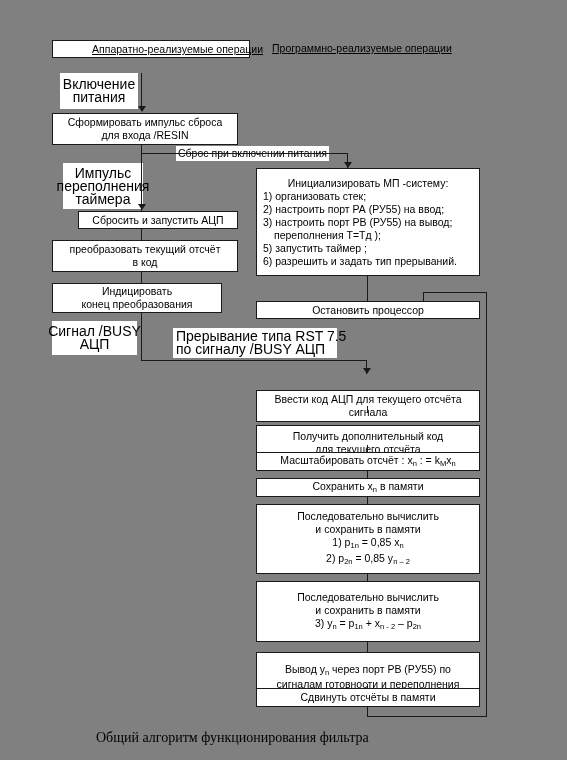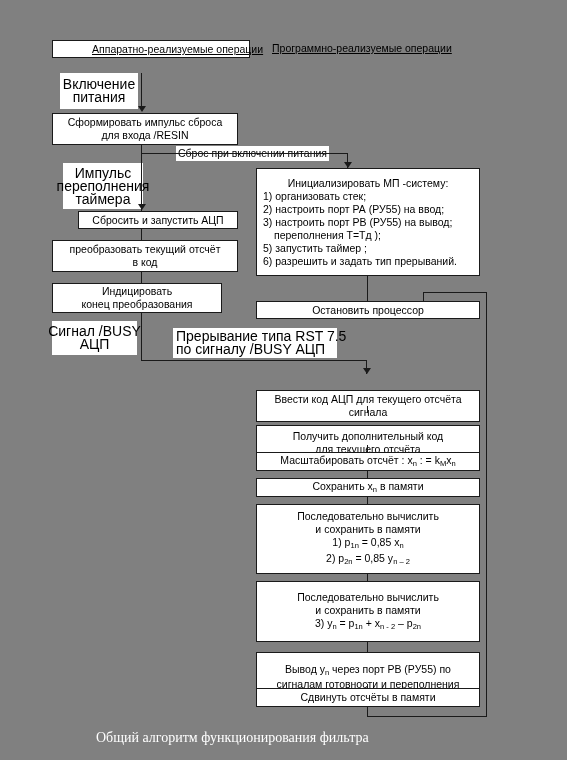--- a/index.html
+++ b/index.html
@@ -83,21 +83,21 @@
     position: absolute;
     width: 0; height: 0;
     border-left: 4px solid transparent;
     border-right: 4px solid transparent;
     border-top: 6px solid #1a1a1a;
   }
   .caption {
     position: absolute;
     font-family: "Liberation Serif", serif;
     font-size: 14px;
-    color: #ffffff;
+    color: #000000;
     white-space: nowrap;
   }
   .lines { margin: 0; padding: 0; }
   .lines div { white-space: nowrap; }
   sub { font-size: 0.72em; vertical-align: -0.25em; }
   .indent { padding-left: 11px; }
 </style>
 </head>
 <body>
 

